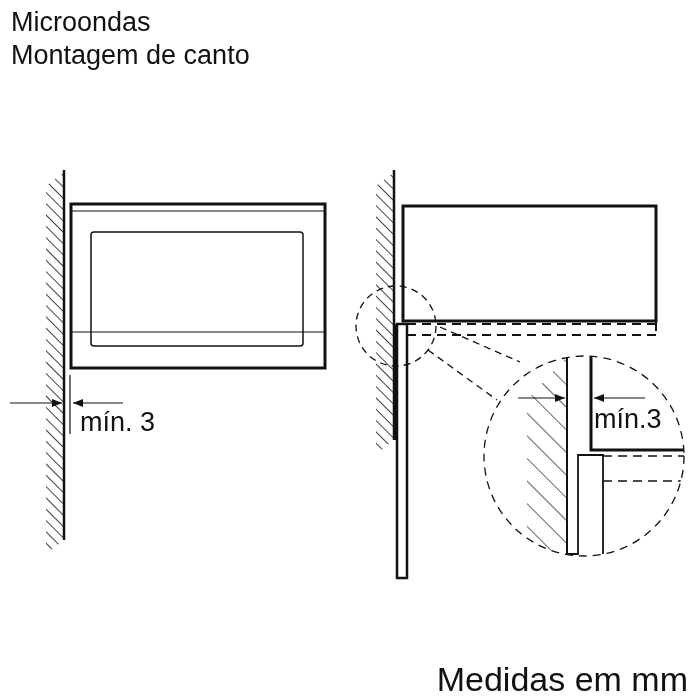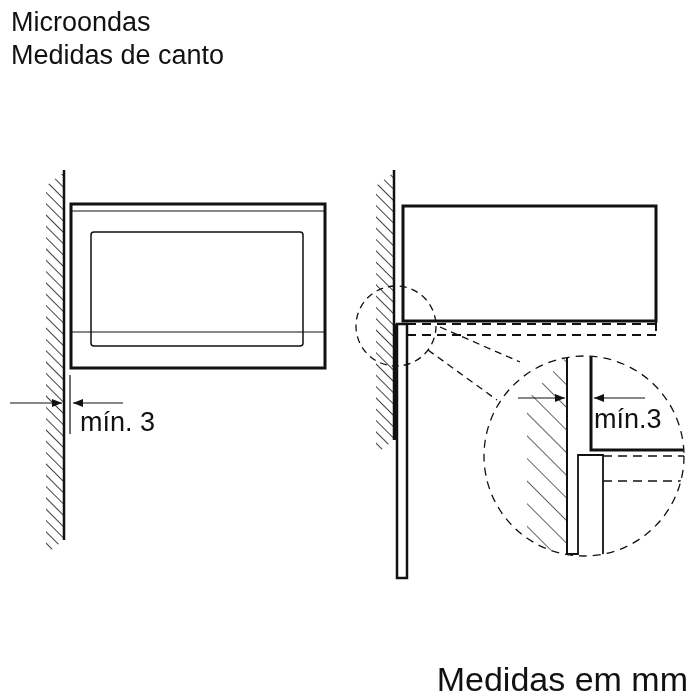--- a/index.html
+++ b/index.html
@@ -8,21 +8,21 @@
   .title { position: absolute; left: 11px; top: 6px; font-size: 27px; line-height: 33px; }
   .footer { position: absolute; right: 12px; top: 663px; font-size: 34px; line-height: 33px; }
   svg.diagram { position: absolute; left: 0; top: 0; }
   svg text { font-family: "Liberation Sans", sans-serif; fill: #111; }
 </style>
 </head>
 <body>
 
 <div class="title">
   <div>Microondas</div>
-  <div>Medidas de canto</div>
+  <div>Montagem de canto</div>
 </div>
 
 <svg class="diagram" width="700" height="700" viewBox="0 0 700 700">
   <defs>
     <pattern id="hatch" patternUnits="userSpaceOnUse" width="8" height="8" patternTransform="rotate(-45)">
       <line x1="0" y1="0" x2="0" y2="8" stroke="#111" stroke-width="1.6"></line>
     </pattern>
     <pattern id="hatch-big" patternUnits="userSpaceOnUse" width="16" height="16" patternTransform="rotate(-45)">
       <line x1="0" y1="0" x2="0" y2="16" stroke="#111" stroke-width="1.3"></line>
     </pattern>

